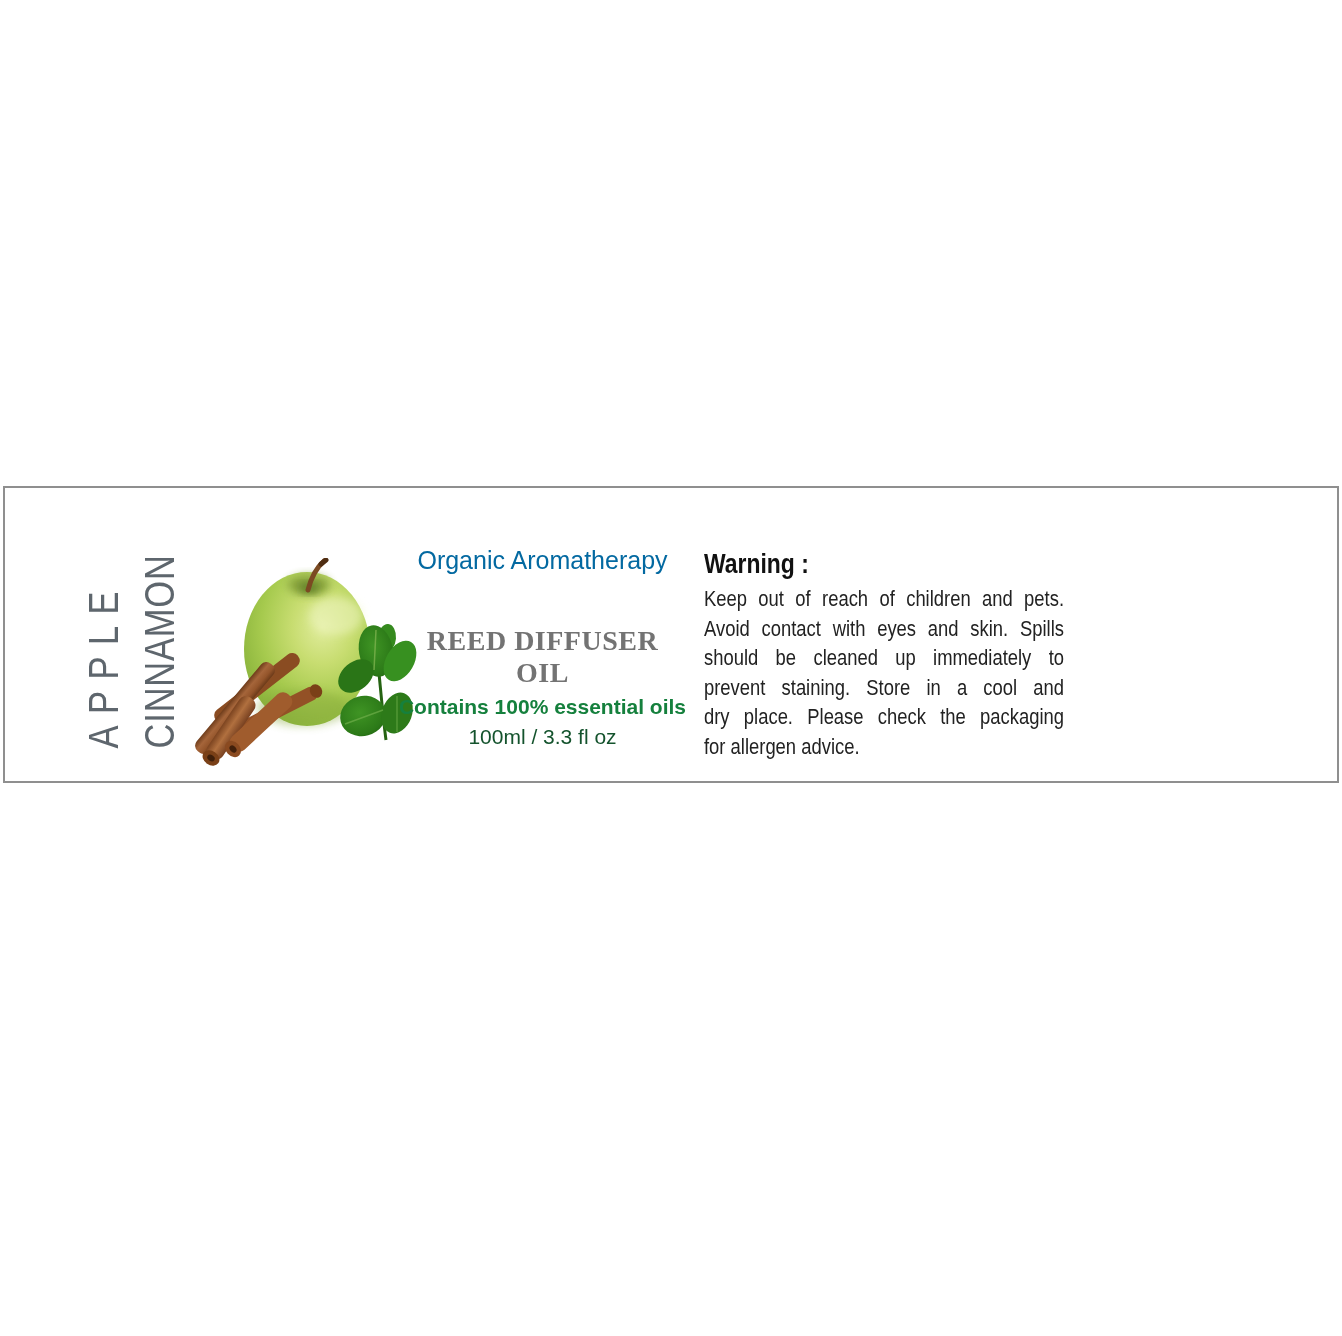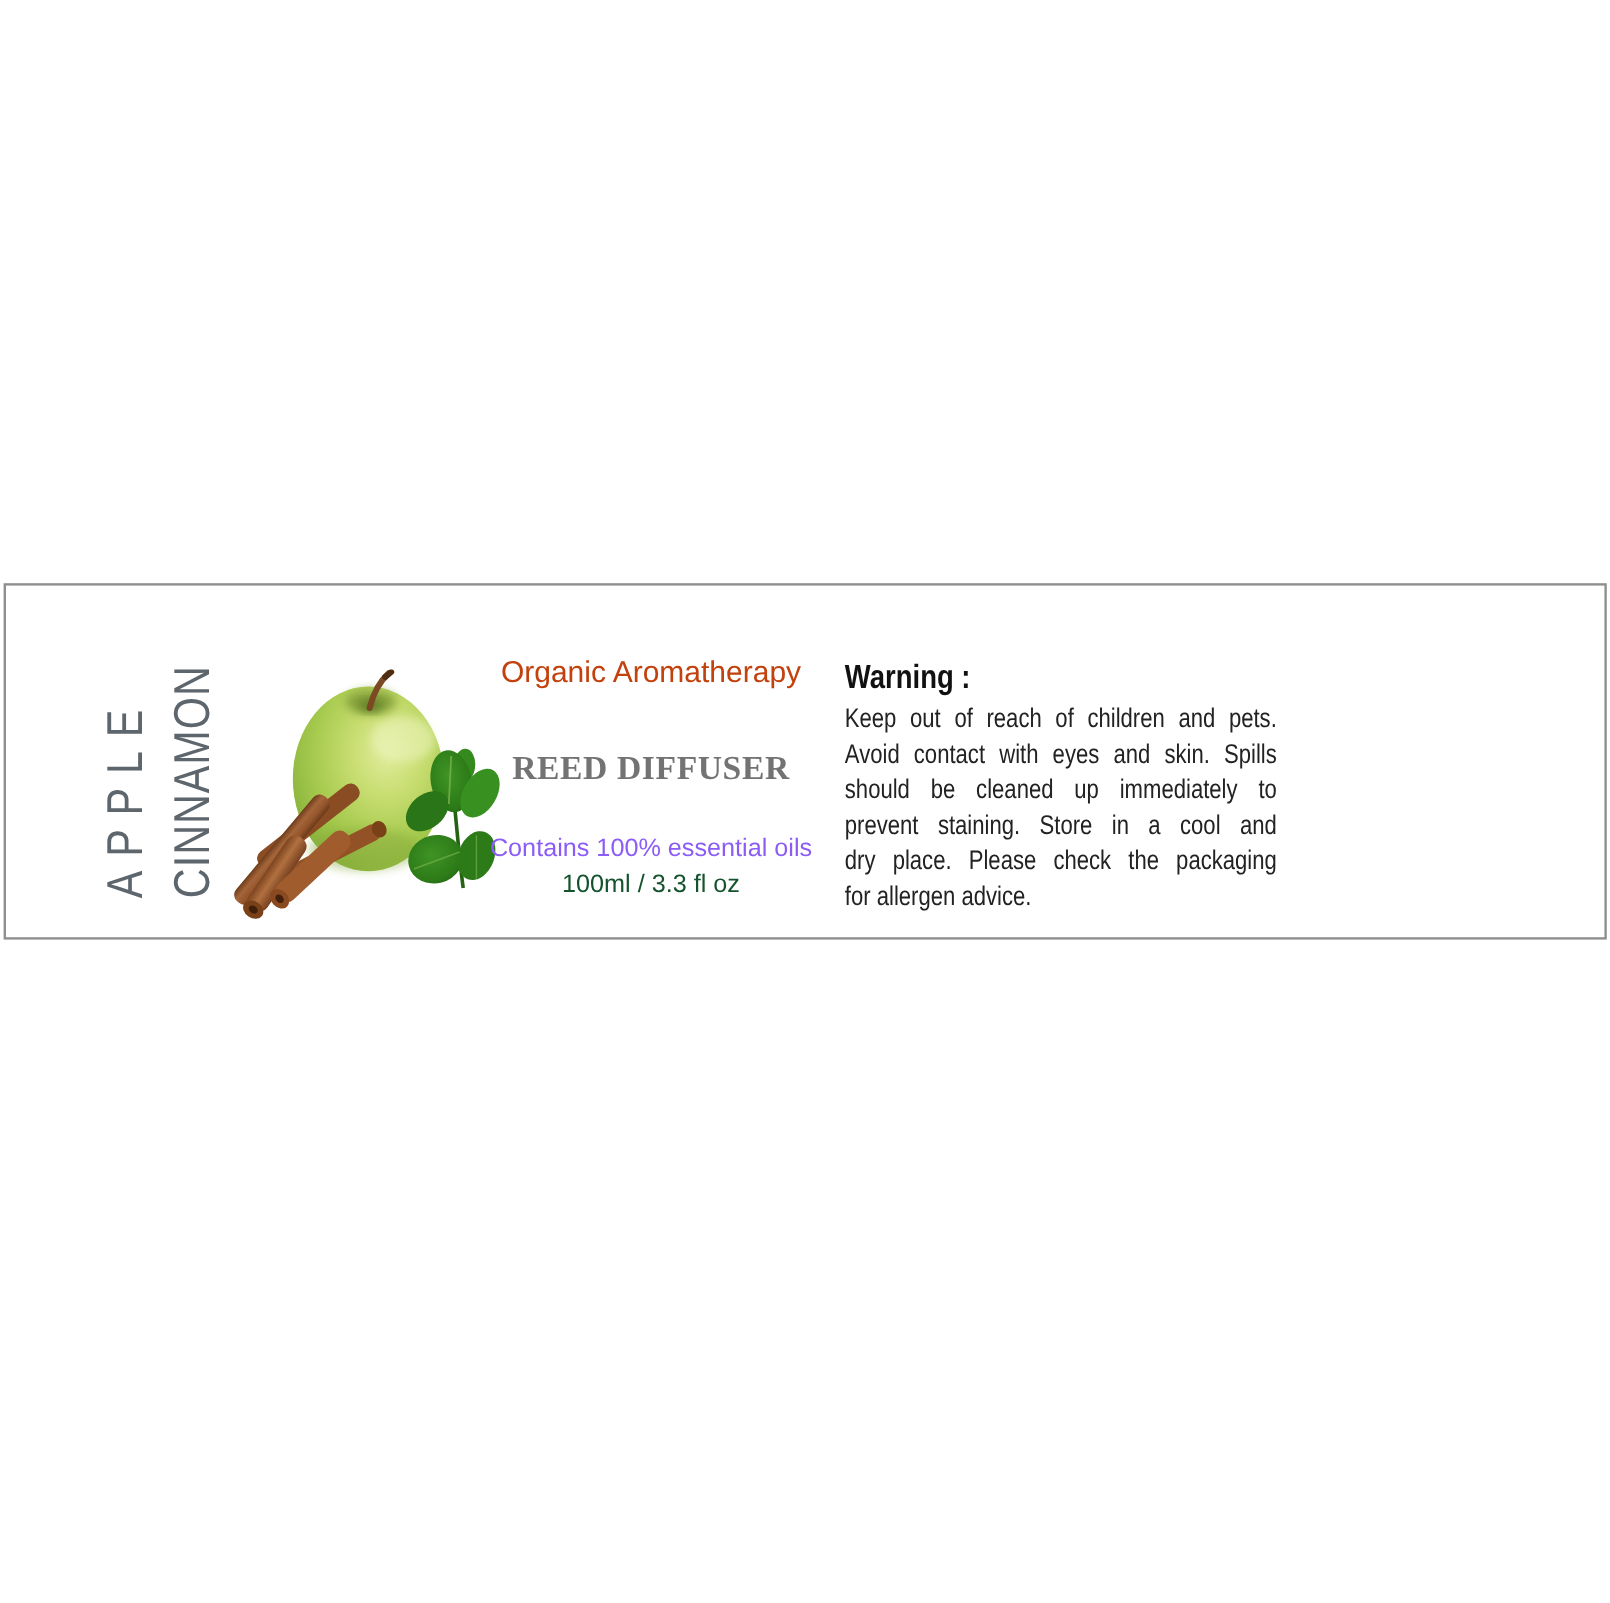--- a/index.html
+++ b/index.html
@@ -41,33 +41,33 @@
   
   .center-col{
     position:absolute;
     left:380px;top:0;
     width:315px;height:100%;
     text-align:center;
     color:#161616;
   }
   .tagline{
     position:absolute;left:0;top:57px;width:100%;
-    font-size:25px;line-height:31px;color:#c2410c;
+    font-size:25px;line-height:31px;color:#0369a1;
   }
   .product-name{
     position:absolute;left:0;top:137px;width:100%;
     font-family:"Liberation Serif",serif;
     font-weight:bold;
     font-size:28px;line-height:32px;
     letter-spacing:0.5px;
     color:#737373;
   }
   .contains{
     position:absolute;left:0;top:205px;width:100%;
-    font-size:21px;line-height:28px;color:#8b5cf6;
+    font-size:21px;line-height:28px;color:#15803d;font-weight:bold;
   }
   .volume{
     position:absolute;left:0;top:235px;width:100%;
     font-size:21px;line-height:28px;color:#14532d;
   }
   
   .warning{
     position:absolute;
     left:699px;top:59px;
     width:440px;
@@ -163,20 +163,21 @@
         <path d="M183,72 L181,112" stroke="#7cb24e" stroke-width="1.5" opacity="0.8" fill="none"></path>
         <path d="M152,166 L190,152" stroke="#6fae4a" stroke-width="1.5" opacity="0.7" fill="none"></path>
         <path d="M204,138 L204,174" stroke="#6fae4a" stroke-width="1.2" opacity="0.7" fill="none"></path>
       </g>
     </svg>
 
     <div class="center-col">
       <div class="tagline">Organic Aromatherapy</div>
       <div class="product-name">
         <div>REED DIFFUSER</div>
+        <div>OIL</div>
       </div>
       <div class="contains">Contains 100% essential oils</div>
       <div class="volume">100ml / 3.3 fl oz</div>
     </div>
 
     <div class="warning">
       <div class="warning-heading">Warning :</div>
       <div class="warning-body">
         <div class="jline">Keep out of reach of children and pets.</div>
         <div class="jline">Avoid contact with eyes and skin. Spills</div>

